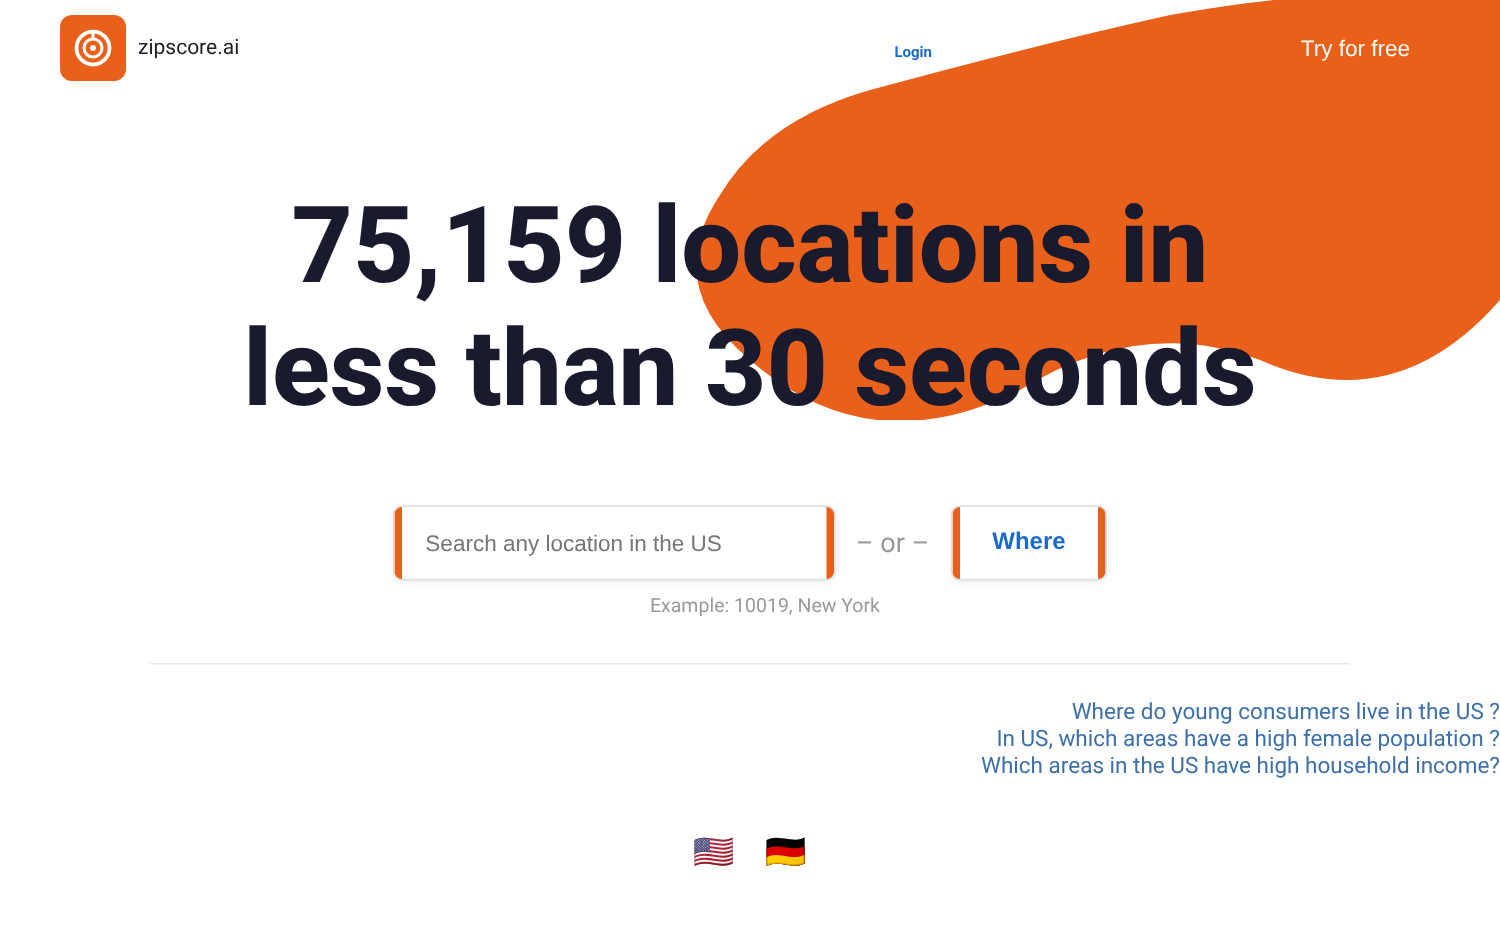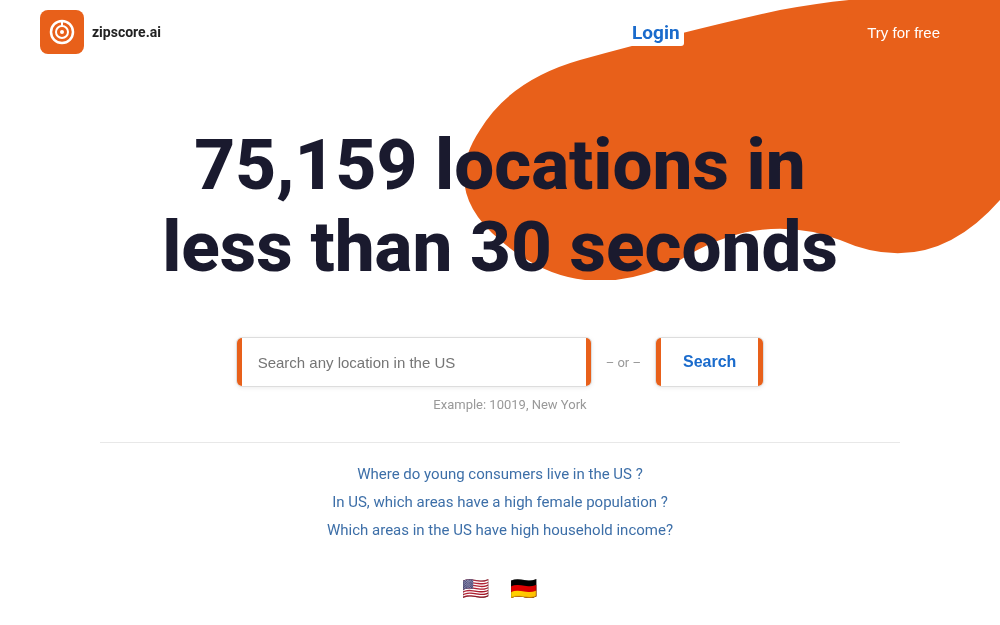--- a/index.html
+++ b/index.html
@@ -45,35 +45,35 @@
       height: 44px;
       border-radius: 8px;
       background: #e8601a;
       display: flex;
       align-items: center;
       justify-content: center;
     }
 
     .logo-text {
       font-size: 14px;
-      font-weight: 700;
+      font-weight: 400;
       color: #222;
     }
 
     .nav-links {
       display: flex;
       align-items: center;
       gap: 36px;
       list-style: none;
     }
 
     .nav-links li a {
       text-decoration: none;
       color: #ffffff;
-      font-size: 19px;
+      font-size: 10px;
       font-weight: 500;
       text-align: center;
     }
 
     .nav-links li a.login {
       color: #1a6bcc;
       font-weight: 700;
       background: #fff;
       padding: 2px 4px;
       border-radius: 3px;
@@ -135,36 +135,36 @@
       border-radius: 0;
       flex-shrink: 0;
     }
 
     .search-input {
       border: none;
       outline: none;
       padding: 12px 16px;
       font-size: 15px;
       color: #7f1d1d;
-      width: 344px;
+      width: 283px;
       background: transparent;
     }
 
     .search-right-accent {
       width: 5px;
       height: 48px;
       background: #e8601a;
       border-radius: 0;
       flex-shrink: 0;
     }
 
     .or-text {
       padding: 0 14px;
       color: #999;
-      font-size: 13px;
+      font-size: 18px;
       white-space: nowrap;
     }
 
     .browse-btn-wrapper {
       border: 1.5px solid #ddd;
       border-radius: 6px;
       overflow: hidden;
       background: #fff;
       box-shadow: 0 1px 4px rgba(0,0,0,0.08);
       display: flex;
@@ -209,22 +209,21 @@
       margin: 30px auto 0;
       border: none;
       border-top: 1px solid #e8e8e8;
     }
 
     
     .suggestions {
       margin-top: 22px;
       display: flex;
       flex-direction: column;
-      align-items: center;
-      gap: 10px;
+      align-items: flex-end;
     }
 
     .suggestion-link {
       color: #3d6fa8;
       font-size: 15px;
       text-decoration: none;
       cursor: pointer;
     }
 
     
@@ -294,21 +293,21 @@
 
   <div class="search-area">
     <div class="search-wrapper">
       <div class="search-left-accent"></div>
       <input class="search-input" type="text" placeholder="Search any location in the US" style="">
       <div class="search-right-accent"></div>
     </div>
     <span class="or-text">– or –</span>
     <div class="browse-btn-wrapper">
       <div class="browse-btn-left-accent"></div>
-      <button class="browse-btn">Search</button>
+      <button class="browse-btn">Where</button>
       <div class="browse-btn-right-accent"></div>
     </div>
   </div>
 
   <p class="search-hint">Example: 10019, New York</p>
 
   <hr class="divider">
 
   <div class="suggestions">
     <a class="suggestion-link">Where do young consumers live in the US ?</a>

